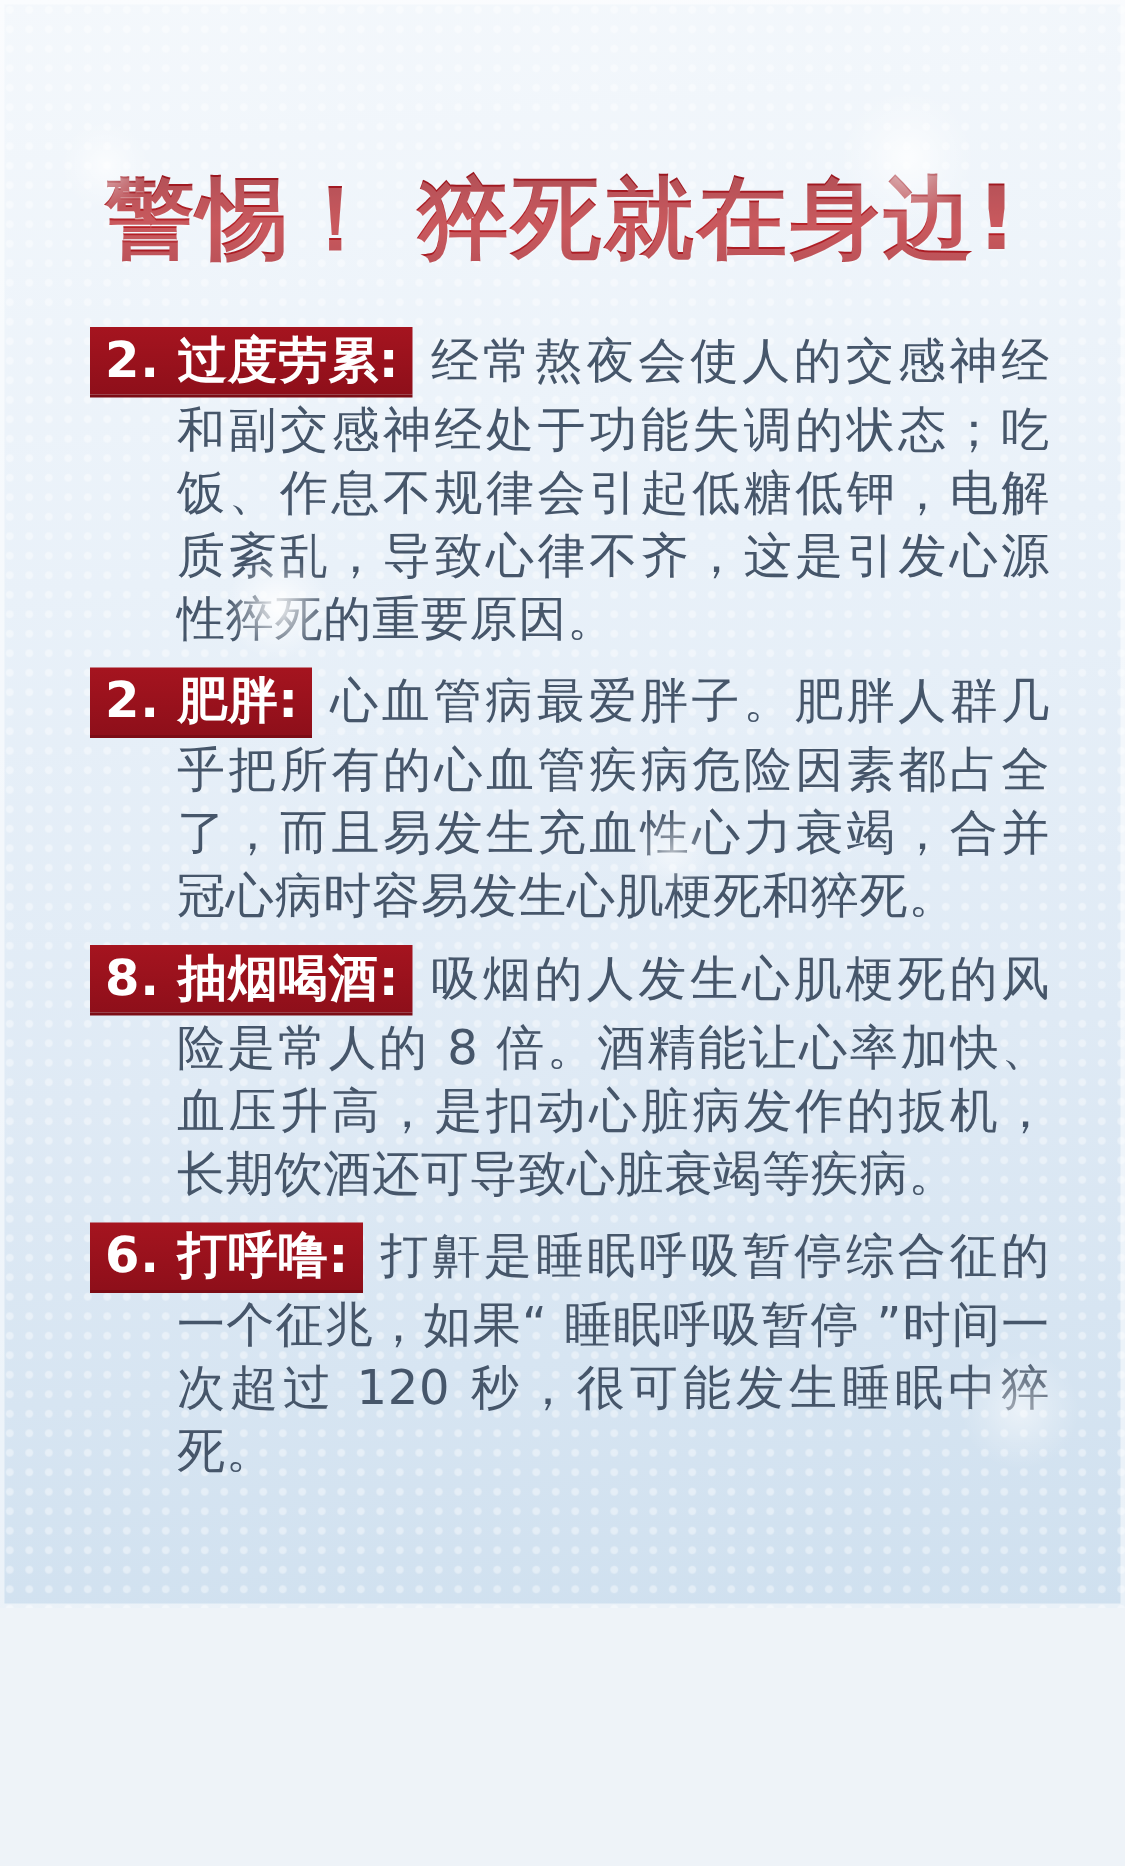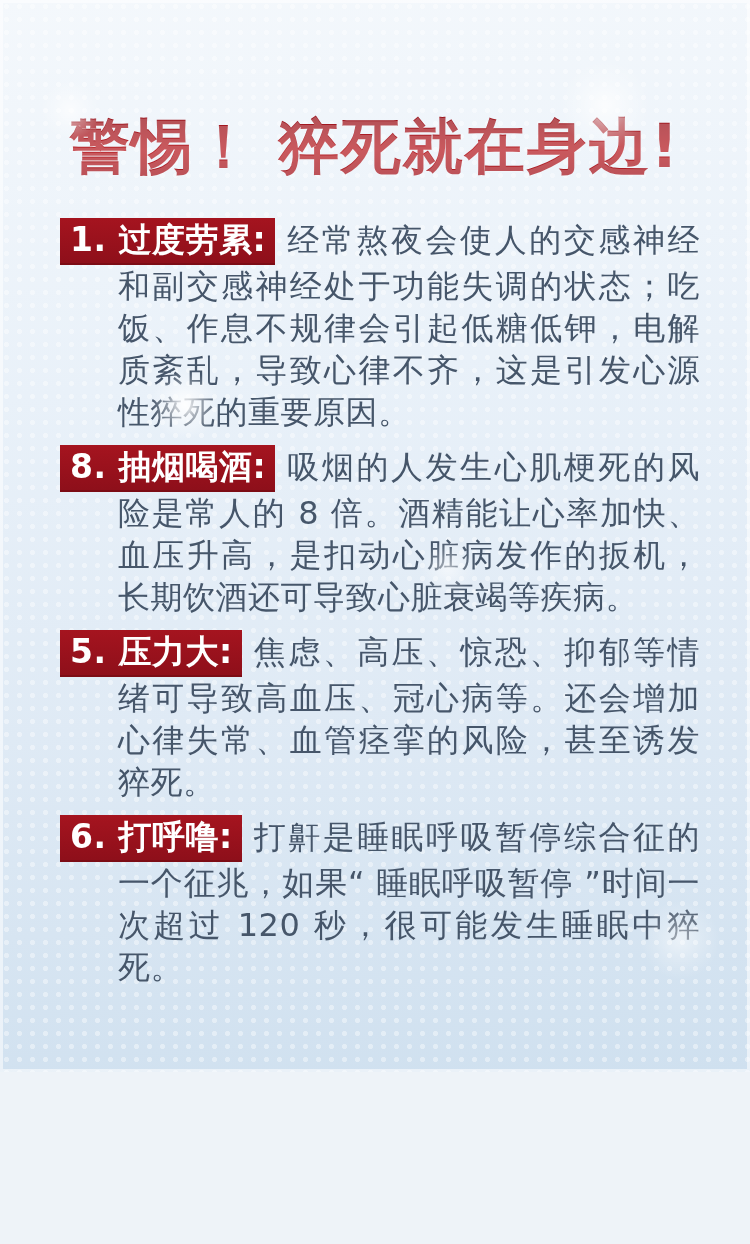--- a/index.html
+++ b/index.html
@@ -86,23 +86,23 @@
   <div class="sparkle sp1"></div>
   <div class="sparkle sp2"></div>
   <div class="sparkle sp3"></div>
   <div class="sparkle sp4"></div>
   <div class="sparkle sp5"></div>
   <div class="sparkle sp6"></div>
 
   <h1 class="title">警惕！ 猝死就在身边!</h1>
 
   <div class="content">
-    <p class="item"><span class="badge">1. 过度劳累:</span><span>经常熬夜会使人的交感神经和副交感神经处于功能失调的状态；吃饭、作息不规律会引起低糖低钾，电解质紊乱，导致心律不齐，这是引发心源性猝死的重要原因。</span></p>
+    <p class="item"><span class="badge">2. 过度劳累:</span><span>经常熬夜会使人的交感神经和副交感神经处于功能失调的状态；吃饭、作息不规律会引起低糖低钾，电解质紊乱，导致心律不齐，这是引发心源性猝死的重要原因。</span></p>
 
+    <p class="item"><span class="badge">2. 肥胖:</span><span>心血管病最爱胖子。肥胖人群几乎把所有的心血管疾病危险因素都占全了，而且易发生充血性心力衰竭，合并冠心病时容易发生心肌梗死和猝死。</span></p>
 
     <p class="item"><span class="badge">8. 抽烟喝酒:</span><span>吸烟的人发生心肌梗死的风险是常人的 8 倍。酒精能让心率加快、血压升高，是扣动心脏病发作的扳机，长期饮酒还可导致心脏衰竭等疾病。</span></p>
 
 
-    <p class="item"><span class="badge">5. 压力大:</span><span>焦虑、高压、惊恐、抑郁等情绪可导致高血压、冠心病等。还会增加心律失常、血管痉挛的风险，甚至诱发猝死。</span></p>
 
     <p class="item"><span class="badge">6. 打呼噜:</span><span>打鼾是睡眠呼吸暂停综合征的一个征兆，如果“ 睡眠呼吸暂停 ”时间一次超过 120 秒，很可能发生睡眠中猝死。</span></p>
   </div>
 </div>
 
 </body></html>

